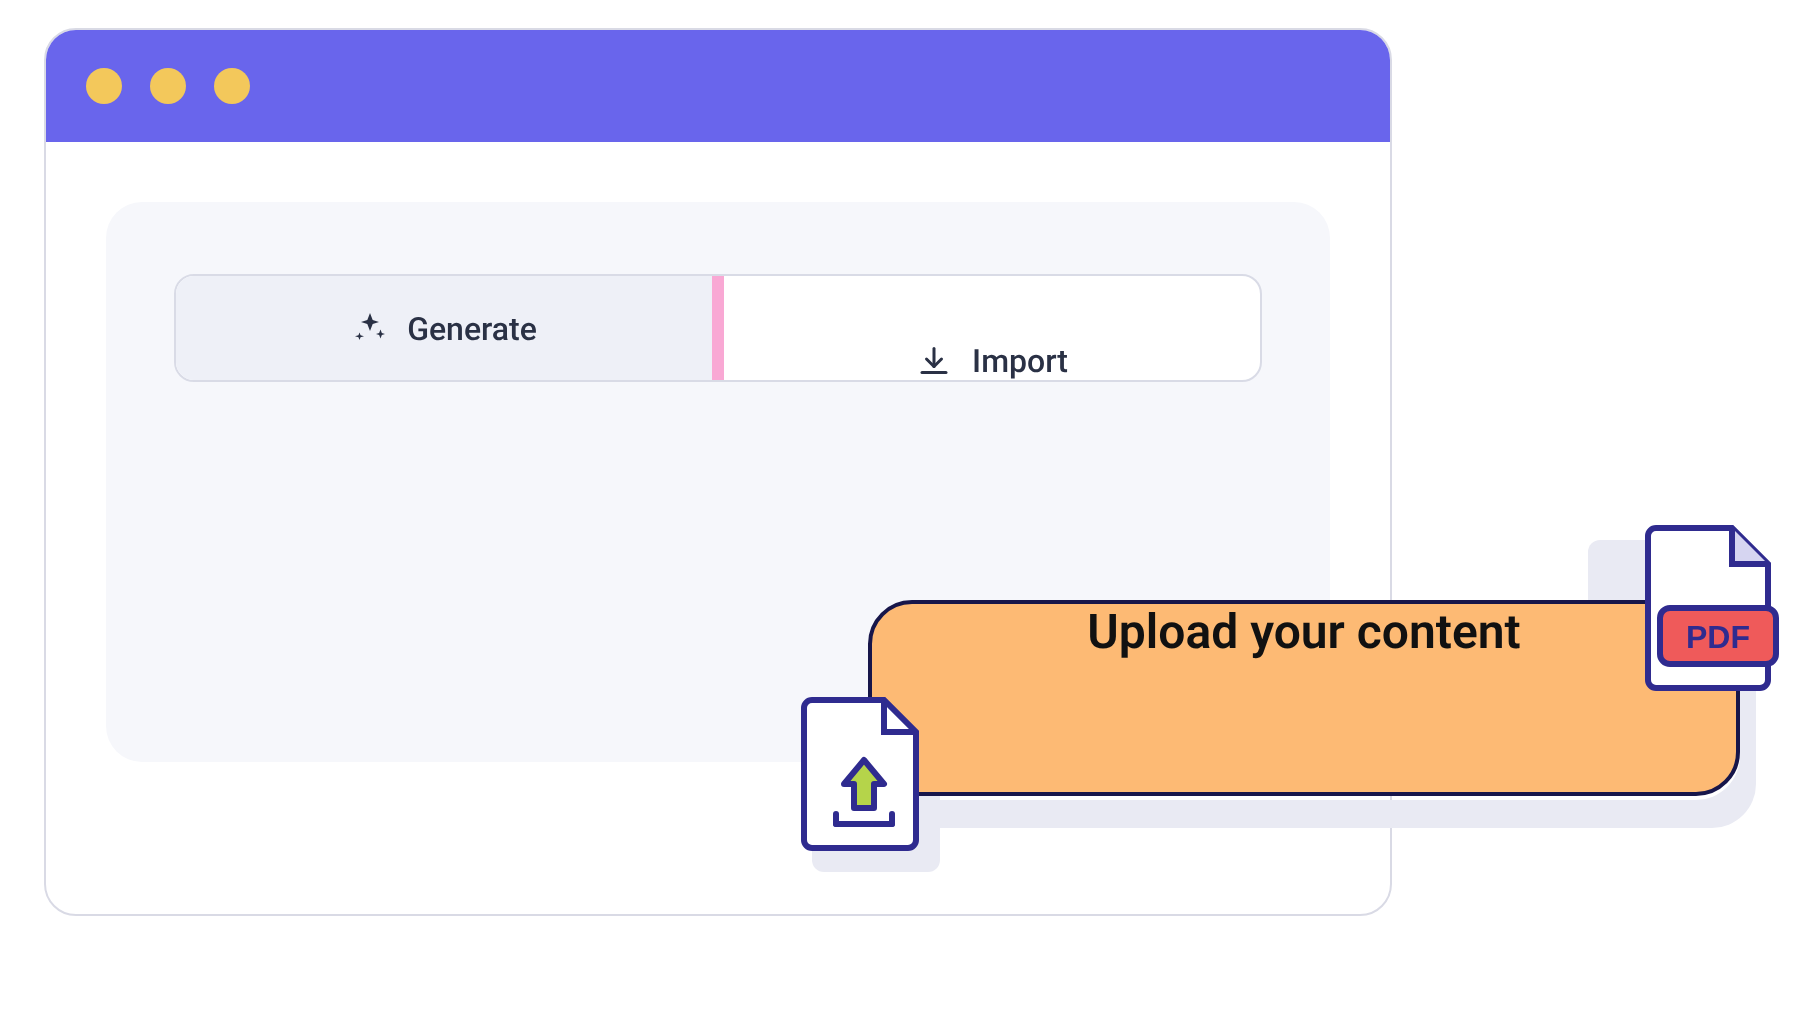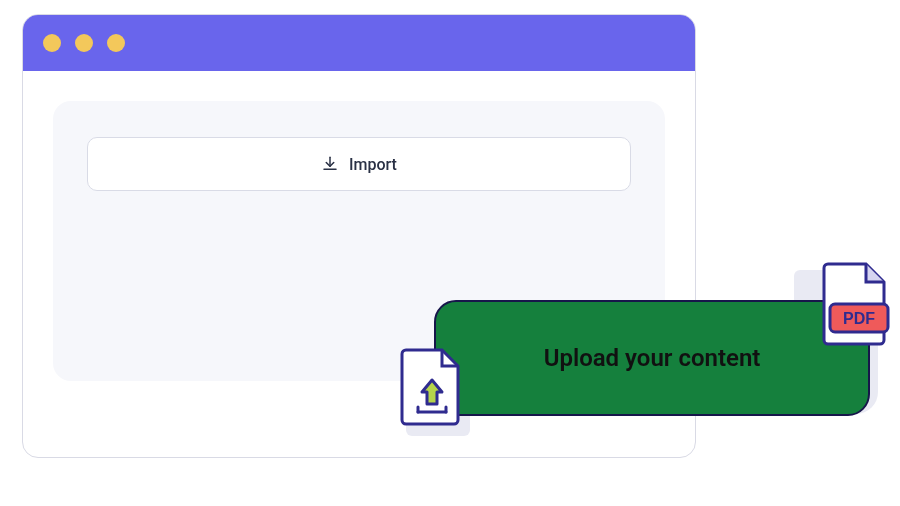--- a/index.html
+++ b/index.html
@@ -77,26 +77,26 @@
       line-height: 1.55;
       color: #5c6378;
     }
     .sparkle-icon svg, .import-icon svg { display: block; }
     
     .callout {
       position: absolute;
       left: 434px;
       top: 300px;
       width: 436px;
-      height: 116px;
-      background: #15803d;
+      height: 98px;
+      background: #fdba74;
       border: 2px solid #17164a;
       border-radius: 22px;
       display: flex;
-      align-items: center;
+      align-items: flex-start;
       justify-content: center;
       font-size: 24px;
       font-weight: 600;
       color: #111;
       z-index: 5;
     }
     .callout-shadow {
       position: absolute;
       left: 434px;
       top: 300px;
@@ -150,20 +150,30 @@
 
 <div class="browser-window">
   <div class="titlebar">
     <div class="dot"></div>
     <div class="dot"></div>
     <div class="dot"></div>
   </div>
   <div class="content-area">
     <div class="card">
       <div class="tabs">
+        <div class="tab active">
+          <span class="sparkle-icon">
+            <svg width="18" height="18" viewBox="0 0 24 24" fill="#2a3145">
+              <path d="M12 2l1.8 4.6L18 8l-4.2 1.4L12 14l-1.8-4.6L6 8l4.2-1.4L12 2z"></path>
+              <path d="M19 13l.9 2.3L22 16l-2.1.7L19 19l-.9-2.3L16 16l2.1-.7L19 13z"></path>
+              <path d="M5 15l.7 1.8L8 17.5l-2.3.7L5 20l-.7-1.8L2 17.5l2.3-.7L5 15z"></path>
+            </svg>
+          </span>
+          <span>Generate</span>
+        </div>
         <div class="tab">
           <span class="import-icon">
             <svg width="18" height="18" viewBox="0 0 24 24" fill="none" stroke="#2a3145" stroke-width="2" stroke-linecap="round" stroke-linejoin="round">
               <path d="M12 3v12"></path>
               <path d="M7 10l5 5 5-5"></path>
               <path d="M4 19h16"></path>
             </svg>
           </span>
           <span>Import</span>
         </div>

